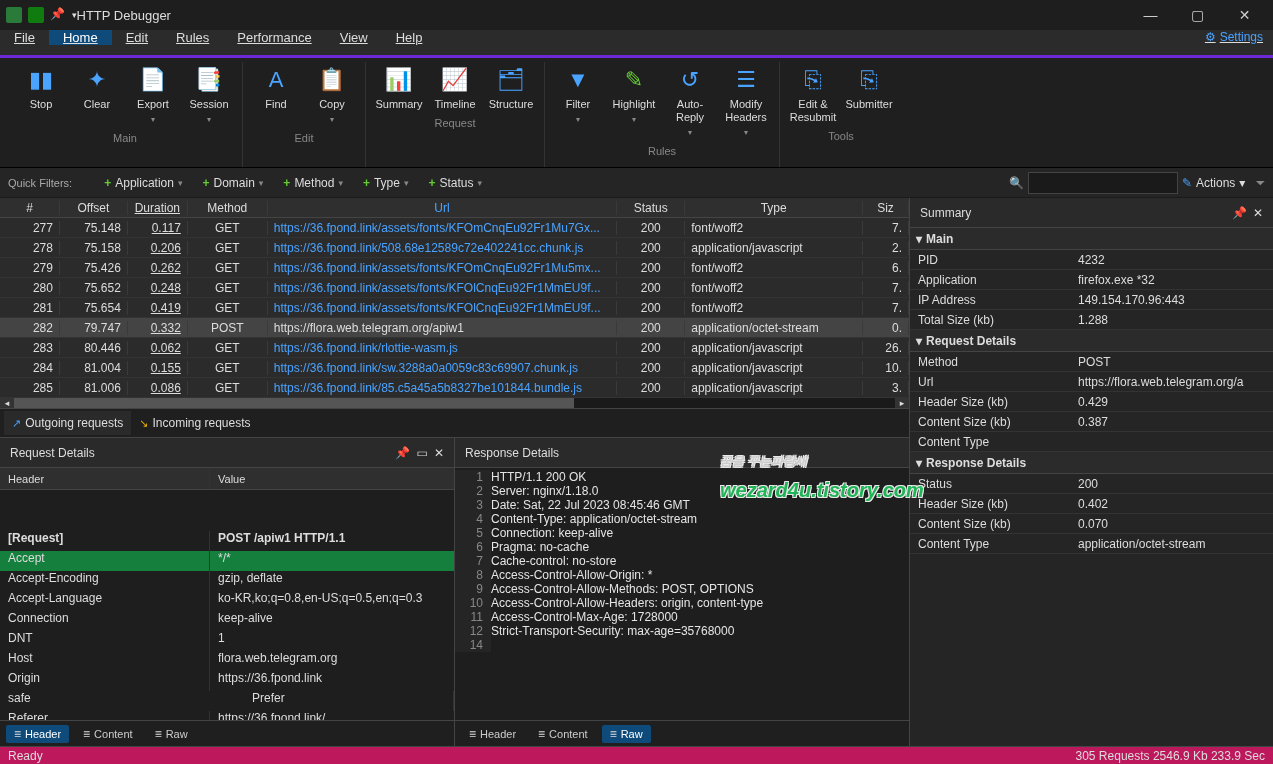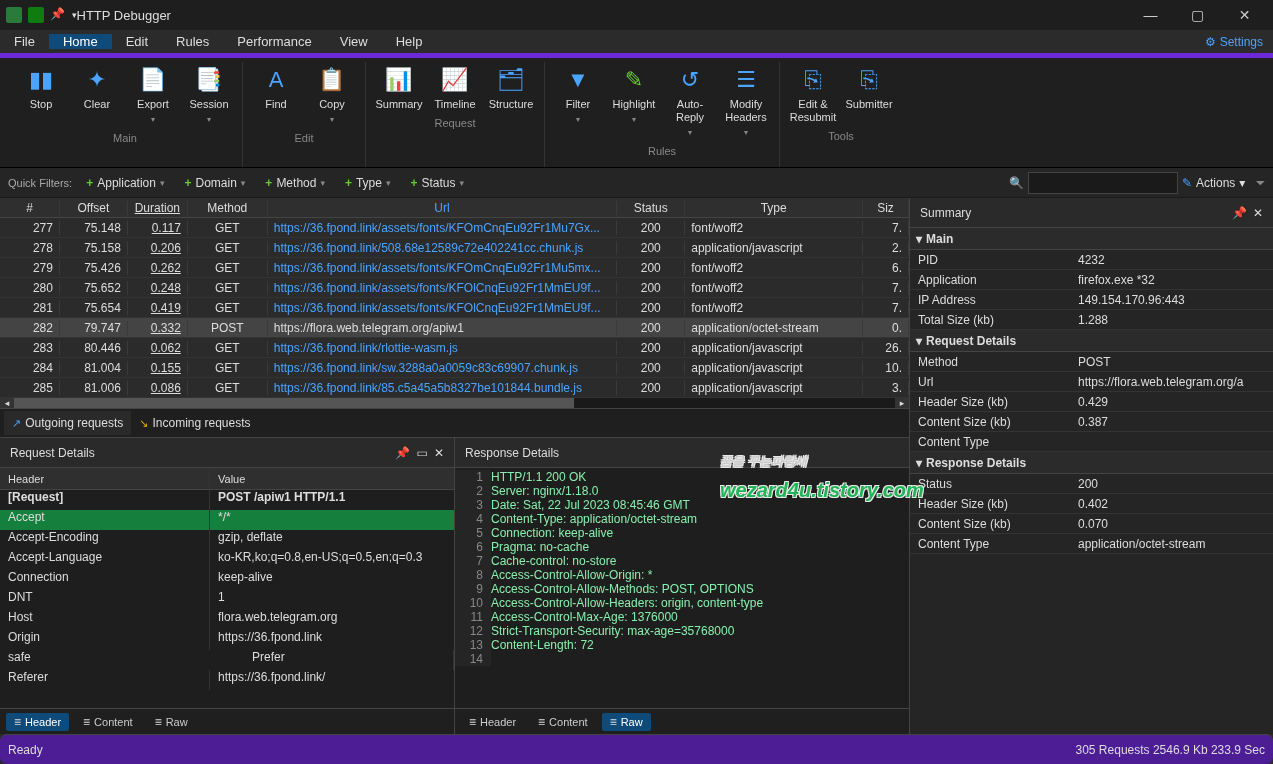--- a/index.html
+++ b/index.html
@@ -7,35 +7,35 @@
 
 .titlebar { height: 30px; background: #1e1e1e; display: flex; align-items: center; padding: 0 6px; }
 .titlebar-left { display: flex; align-items: center; gap: 6px; }
 .titlebar-icon { width: 16px; height: 16px; background: #2a7a3a; border-radius: 2px; }
 .titlebar-iconx { width: 16px; height: 16px; background: #107c10; border-radius: 2px; }
 .titlebar-iconp { width: 16px; height: 16px; color: #4aa3ff; }
 .titlebar-center { flex: 1; font-size: 13px; }
 .titlebar-btns { display: flex; gap: 2px; }
 .titlebar-btn { width: 45px; height: 28px; display: flex; align-items: center; justify-content: center; color: #ccc; font-size: 14px; }
 
-.menubar { height: 28px; background: #2b2b2b; display: flex; align-items: center; border-bottom: 5px solid #6d28d9; }
+.menubar { height: 28px; background: #2b2b2b; display: flex; align-items: flex-start; border-bottom: 3px solid #6d28d9; text-decoration: underline; }
 .menu-item { padding: 0 14px; display: flex; align-items: center; font-size: 13px; }
 .menu-item.active { background: #0e4a7a; color: #fff; }
 .settings-link { margin-left: auto; padding: 0 10px; display: flex; align-items: center; color: #4aa3ff; gap: 4px; }
 
 .ribbon { height: 110px; background: #1f1f1f; display: flex; padding: 4px 8px 0 8px; border-bottom: 1px solid #000; }
 .ribbon-group { display: flex; flex-direction: column; align-items: center; padding: 0 8px; border-right: 1px solid #333; }
 .ribbon-group:last-child { border-right: none; }
 .ribbon-btns { display: flex; gap: 6px; }
 .rbtn { display: flex; flex-direction: column; align-items: center; width: 50px; padding: 2px; gap: 2px; }
 .rbtn .ricon { width: 32px; height: 32px; display: flex; align-items: center; justify-content: center; }
 .rbtn span { font-size: 11px; text-align: center; line-height: 13px; }
 .ribbon-group-label { font-size: 11px; color: #888; margin-top: 4px; }
 
-.quickfilters { height: 30px; background: #252525; display: flex; align-items: center; padding: 0 8px; gap: 14px; border-bottom: 1px solid #1a1a1a; }
+.quickfilters { height: 30px; background: #252525; display: flex; align-items: center; padding: 0 8px; gap: 32px; border-bottom: 1px solid #1a1a1a; }
 .qf-label { font-size: 11px; color: #aaa; }
 .qf-drop { display: flex; align-items: center; gap: 4px; font-size: 12px; }
 .qf-drop .plus { color: #6c3; font-weight: bold; }
 .qf-drop .caret { color: #888; font-size: 9px; }
 .qf-search { margin-left: auto; display: flex; align-items: center; gap: 4px; }
 .qf-search input { background: #1a1a1a; border: 1px solid #444; height: 22px; width: 150px; color: #ddd; padding: 0 4px; }
 .qf-actions { display: flex; align-items: center; gap: 4px; color: #4aa3ff; }
 
 .workspace { flex: 1; display: flex; overflow: hidden; }
 .left-col { width: 910px; display: flex; flex-direction: column; border-right: 1px solid #444; }
@@ -69,41 +69,41 @@
 .tb-arrow.in { color: #e6b000; }
 
 .panels-split { flex: 1; display: flex; overflow: hidden; }
 .panel { flex: 1; display: flex; flex-direction: column; border-right: 1px solid #444; background: #1e1e1e; }
 .panel:last-child { border-right: none; }
 .panel-title { height: 30px; background: #2a2a2a; display: flex; align-items: center; padding: 0 10px; font-size: 14px; border-bottom: 1px solid #444; justify-content: space-between; }
 .pt-btns { display: flex; gap: 6px; font-size: 11px; color: #aaa; }
 
 .kv-head { display: flex; height: 22px; background: #2f2f2f; border-bottom: 1px solid #444; }
 .kv-head .kvc { padding: 0 8px; display: flex; align-items: center; font-size: 11px; }
-.kv-body { flex: 1; overflow: hidden; }
+.kv-body { flex: 1; overflow: hidden; margin-top: 41px; }
 .kv-row { display: flex; height: 20px; font-size: 12px; }
 .kv-row.hi { background: #15803d; }
 .kvc.k { width: 210px; padding: 0 8px; border-right: 1px solid #333; overflow:hidden; white-space:nowrap; }
 .kvc.v { flex: 1; padding: 0 8px; overflow:hidden; white-space:nowrap; }
 
 .resp-body { flex: 1; overflow: hidden; font-family: Consolas, monospace; font-size: 12px; padding: 2px 0; }
 .resp-line { display: flex; }
 .rl-num { width: 36px; text-align: right; color: #888; padding-right: 8px; background: #252525; }
-.rl-txt { flex: 1; white-space: pre; color: #86efac; }
+.rl-txt { flex: 1; white-space: pre; color: #e5e5e5; }
 
 .panel-bottom { height: 26px; background: #1f1f1f; display: flex; align-items: center; padding: 0 6px; gap: 6px; border-top: 1px solid #444; }
 .pb-btn { display: flex; align-items: center; gap: 4px; padding: 2px 8px; font-size: 11px; color: #ccc; }
 .pb-btn.active { background: #0e4a7a; color: #fff; border-radius: 2px; }
 
 .summary-sec-title { height: 22px; background: #2b2b2b; display: flex; align-items: center; padding: 0 6px; font-weight: bold; border-bottom: 1px solid #444; }
 .sum-row { display: flex; height: 20px; font-size: 12px; border-bottom: 1px solid #333; padding: 0 8px; align-items: center; }
 .sum-row .sk { width: 160px; }
 .sum-row .sv { flex: 1; overflow:hidden; white-space:nowrap; }
 
-.statusbar { height: 30px; background: #4c1d95; display: flex; align-items: center; padding: 0 8px; font-size: 11px; justify-content: space-between; border-top: 1px solid #444; border-radius: 7px; }
+.statusbar { height: 18px; background: #be185d; display: flex; align-items: center; padding: 0 8px; font-size: 11px; justify-content: space-between; border-top: 1px solid #444; }
 
 .watermark { position: absolute; top: 440px; left: 720px; font-size: 28px; color: #5599dd; text-shadow: 1px 1px 0 #fff, -1px -1px 0 #fff, 1px -1px 0 #fff, -1px 1px 0 #fff; font-weight: bold; font-style: italic; pointer-events: none; opacity: 0.9; }
 .watermark .w2 { font-size: 20px; color: #22c55e; }
 </style>
 </head>
 <body>
 
 <div class="titlebar">
   <div class="titlebar-left">
     <span class="titlebar-icon"></span>
@@ -476,29 +476,25 @@
             <div class="resp-line">
               <div class="rl-num">9</div>
               <div class="rl-txt">Access-Control-Allow-Methods: POST, OPTIONS</div>
             </div>
             <div class="resp-line">
               <div class="rl-num">10</div>
               <div class="rl-txt">Access-Control-Allow-Headers: origin, content-type</div>
             </div>
             <div class="resp-line">
               <div class="rl-num">11</div>
-              <div class="rl-txt">Access-Control-Max-Age: 1376000</div>
+              <div class="rl-txt">Access-Control-Max-Age: 1728000</div>
             </div>
             <div class="resp-line">
               <div class="rl-num">12</div>
               <div class="rl-txt">Strict-Transport-Security: max-age=35768000</div>
-            </div>
-            <div class="resp-line">
-              <div class="rl-num">13</div>
-              <div class="rl-txt">Content-Length: 72</div>
             </div>
             <div class="resp-line">
               <div class="rl-num">14</div>
               <div class="rl-txt"></div>
             </div>
           </div>
         <div class="panel-bottom" id="resp-bottom">
             <div class="pb-btn"><span>≡</span> Header</div>
             <div class="pb-btn"><span>≡</span> Content</div>
             <div class="pb-btn active"><span>≡</span> Raw</div>

